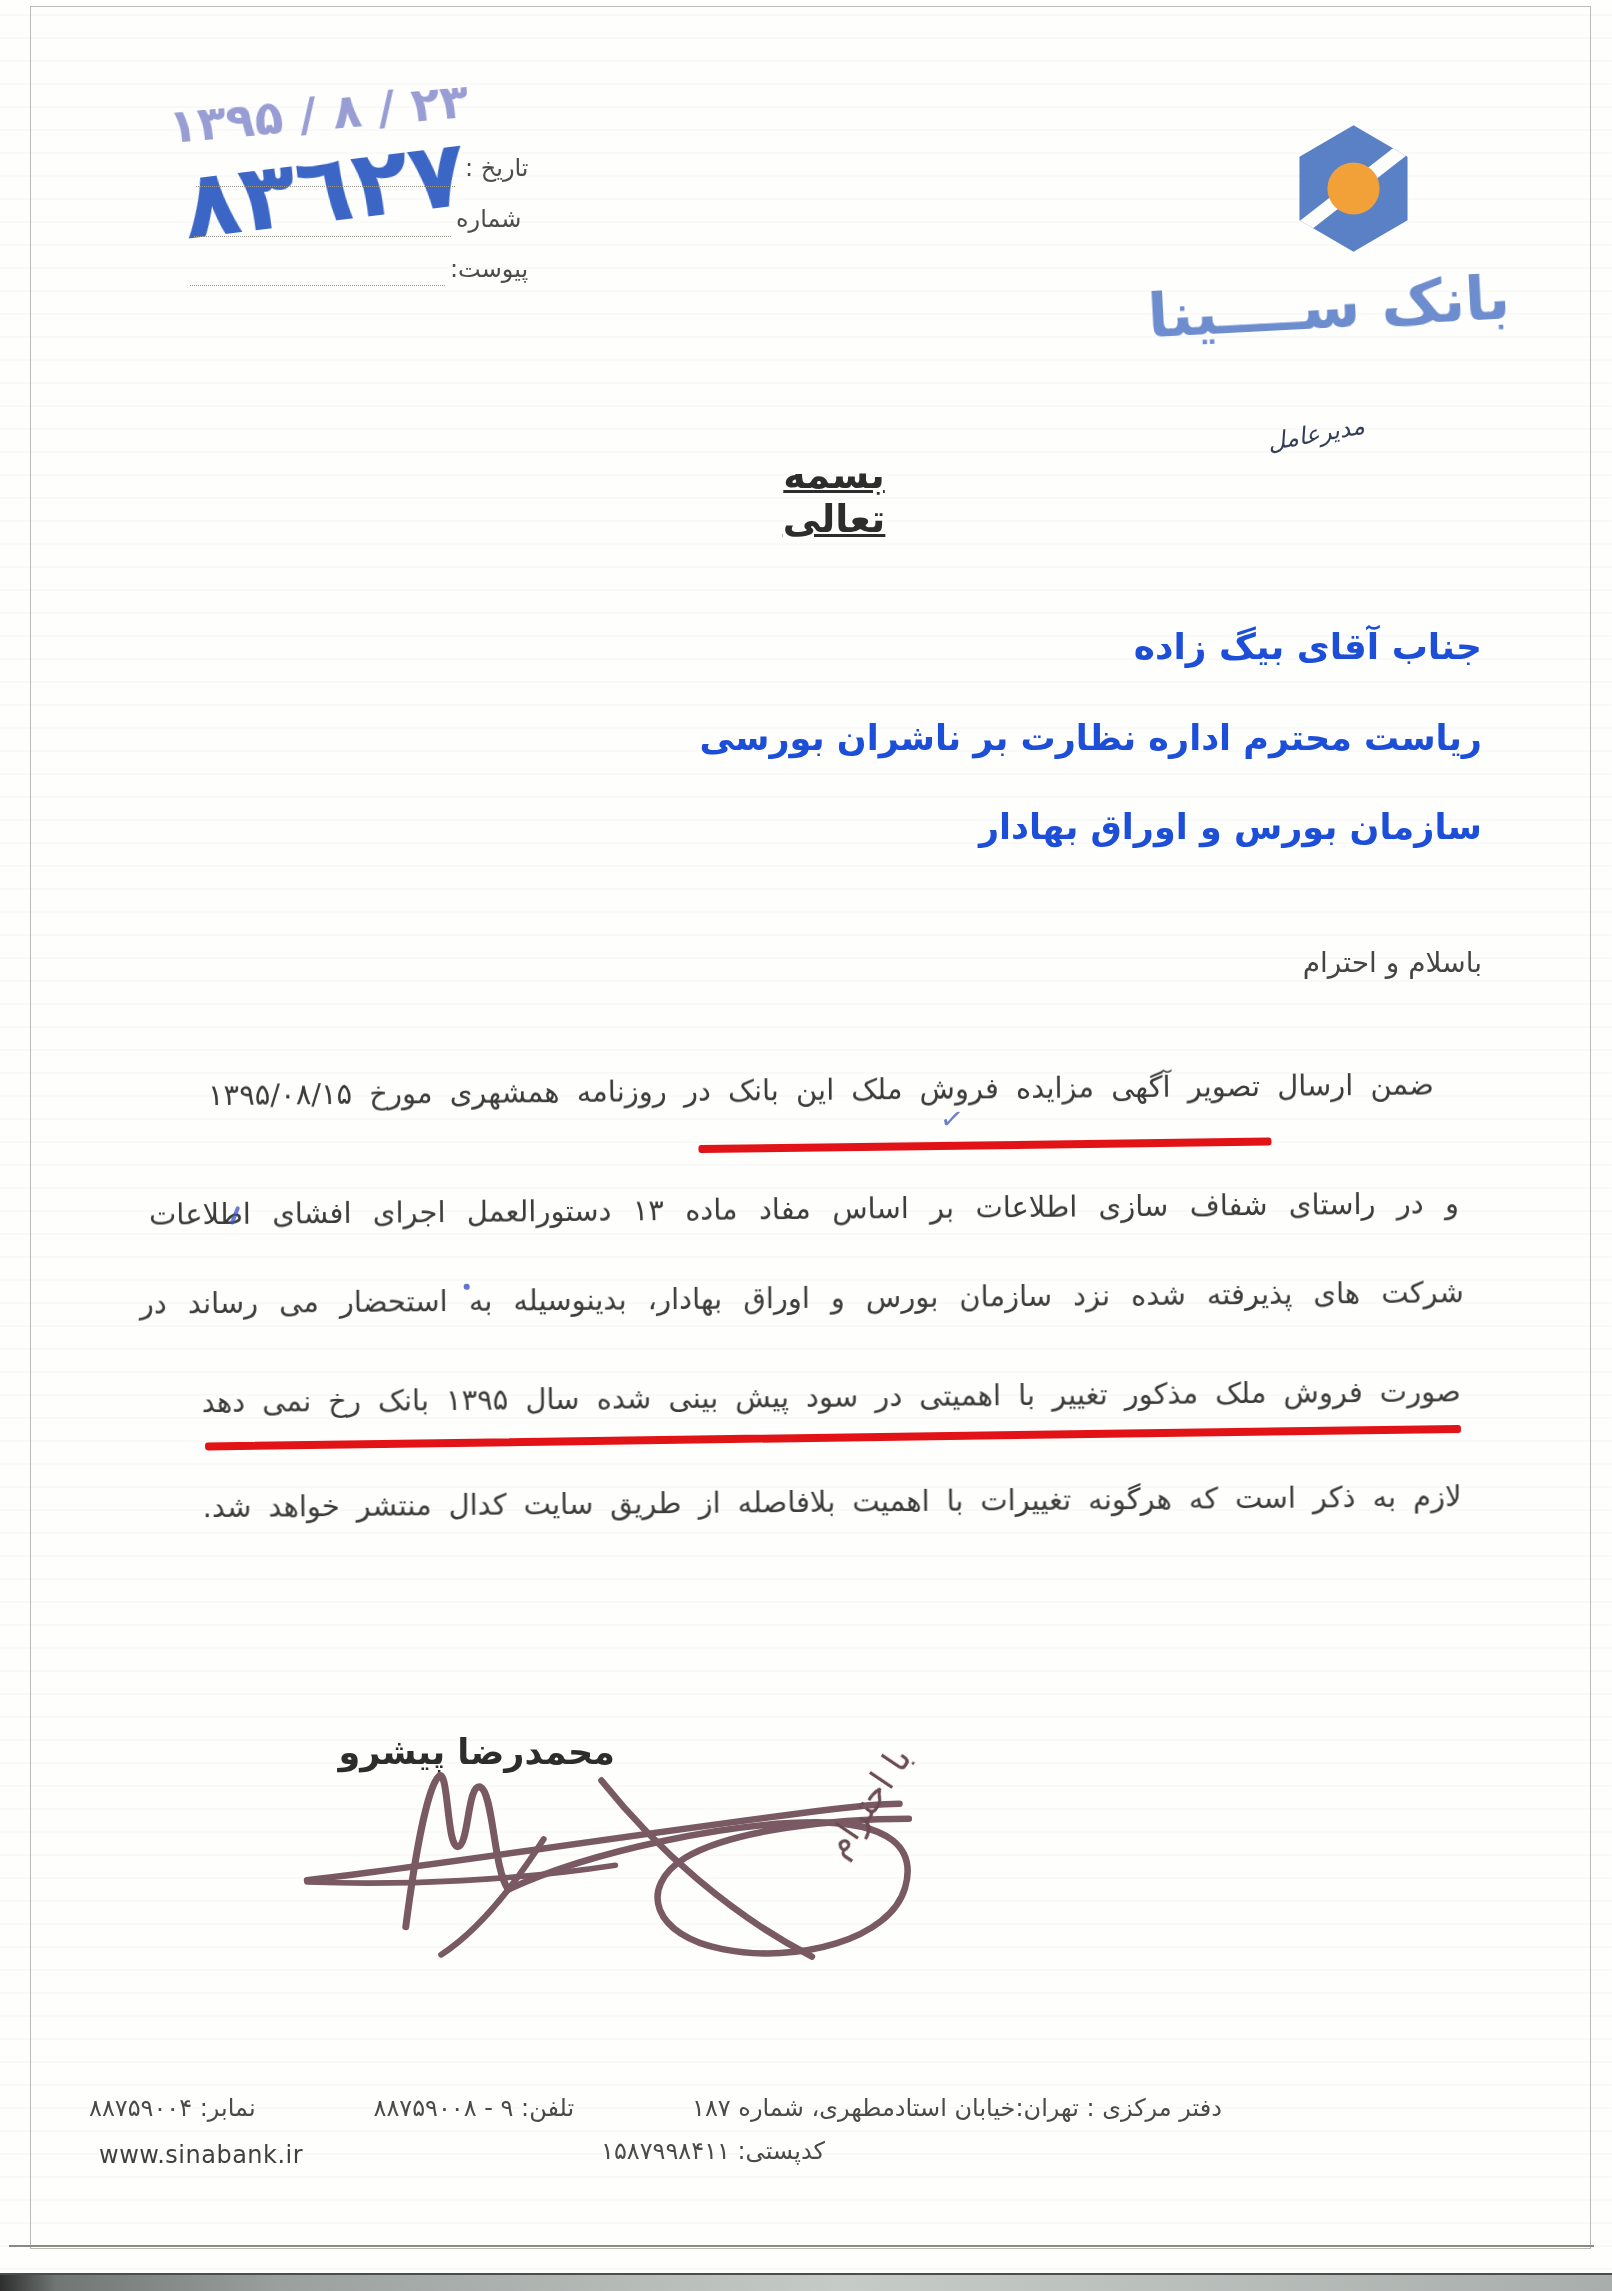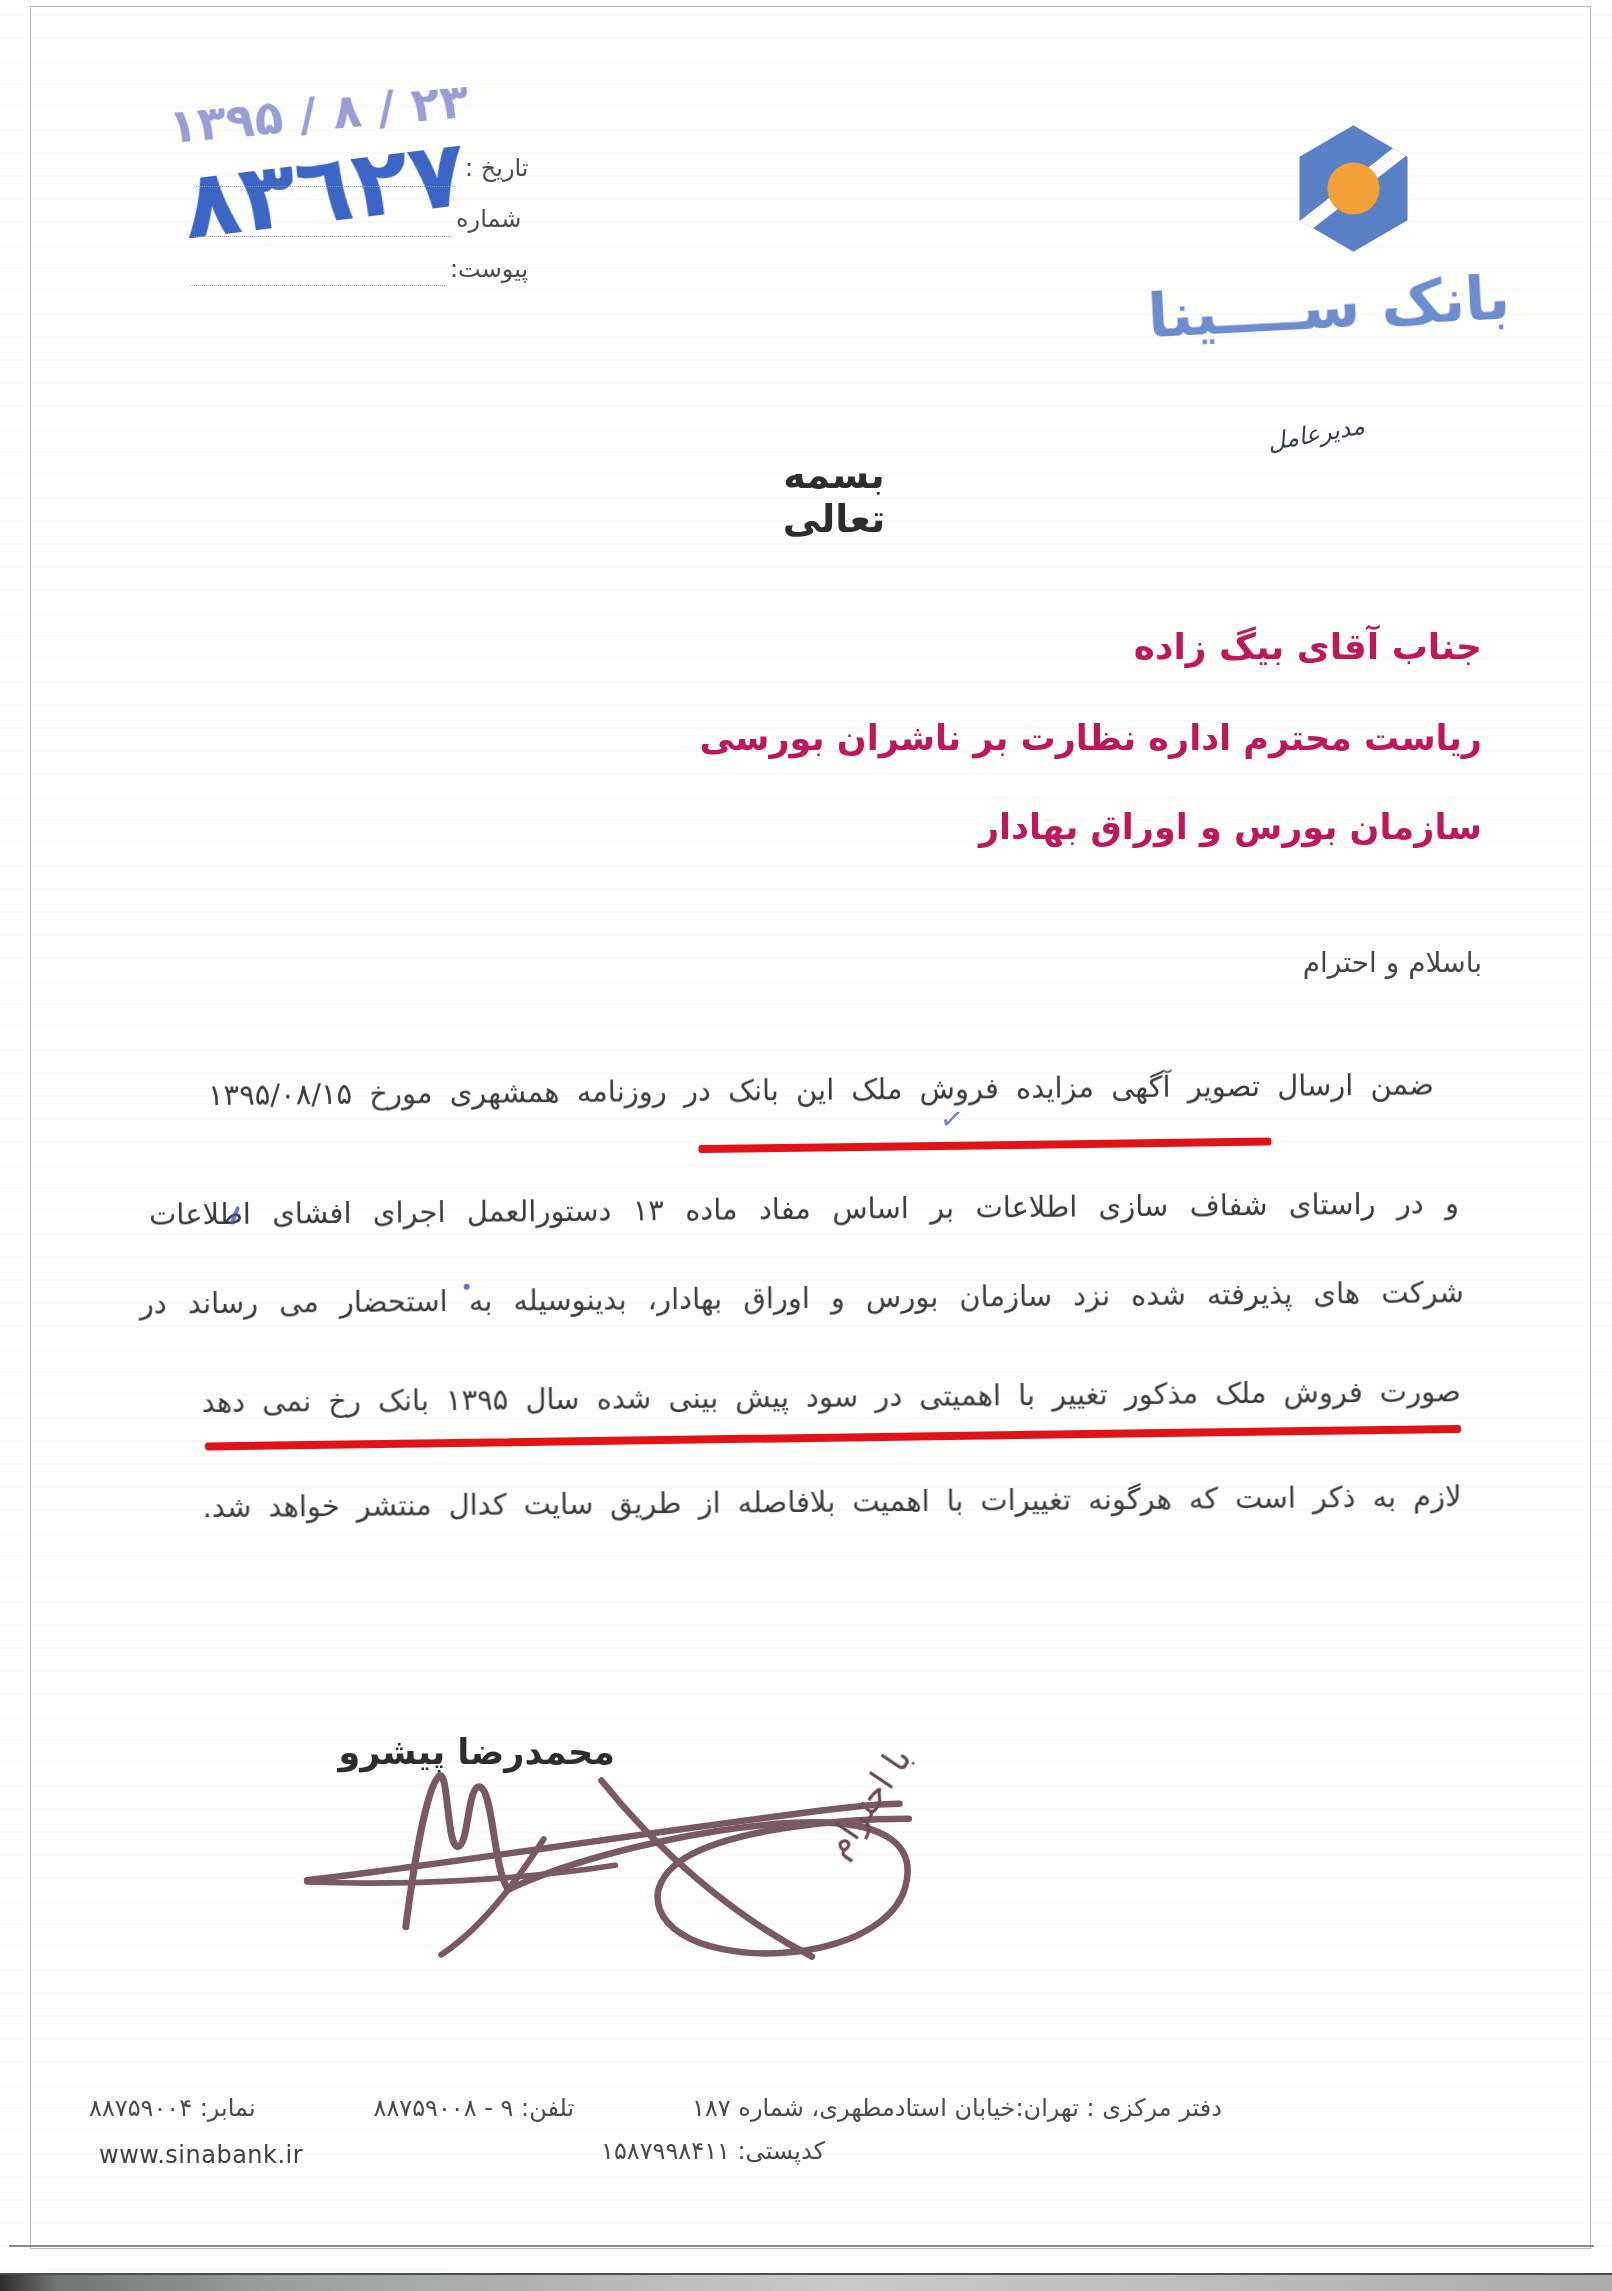--- a/index.html
+++ b/index.html
@@ -61,25 +61,25 @@
     position:absolute;left:1260px;top:420px;width:112px;
     direction:rtl;text-align:center;white-space:nowrap;
     font-size:24px;font-style:italic;color:#333e57;
     transform:rotate(-10deg);
   }
 
   
   .bismillah{
     position:absolute;left:727px;top:453px;width:214px;
     direction:rtl;text-align:center;
-    font-size:38px;font-weight:bold;color:#2d2d2d;
+    font-size:38px;font-weight:bold;color:#2d2d2d;text-decoration:underline;
   }
   .addr-line{
     position:absolute;right:131px;direction:rtl;white-space:nowrap;
-    font-weight:bold;color:#be185d;
+    font-weight:bold;color:#1d4ed8;
   }
   .addr1{top:626px;font-size:36px;}
   .addr2{top:718px;font-size:35px;}
   .addr3{top:807px;font-size:35px;}
   .greeting{
     position:absolute;right:131px;top:946px;direction:rtl;
     font-size:28px;color:#454545;white-space:nowrap;
   }
 
   

